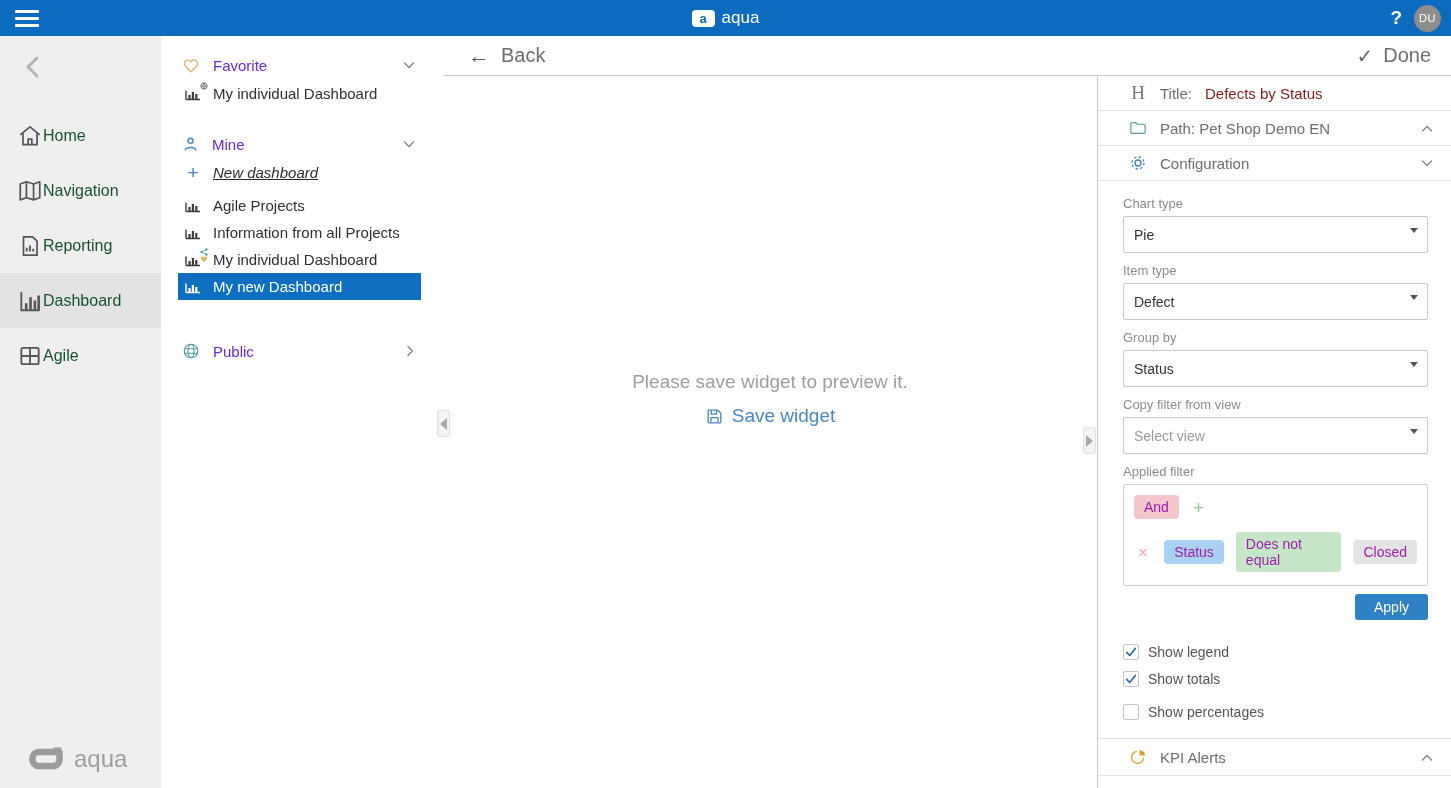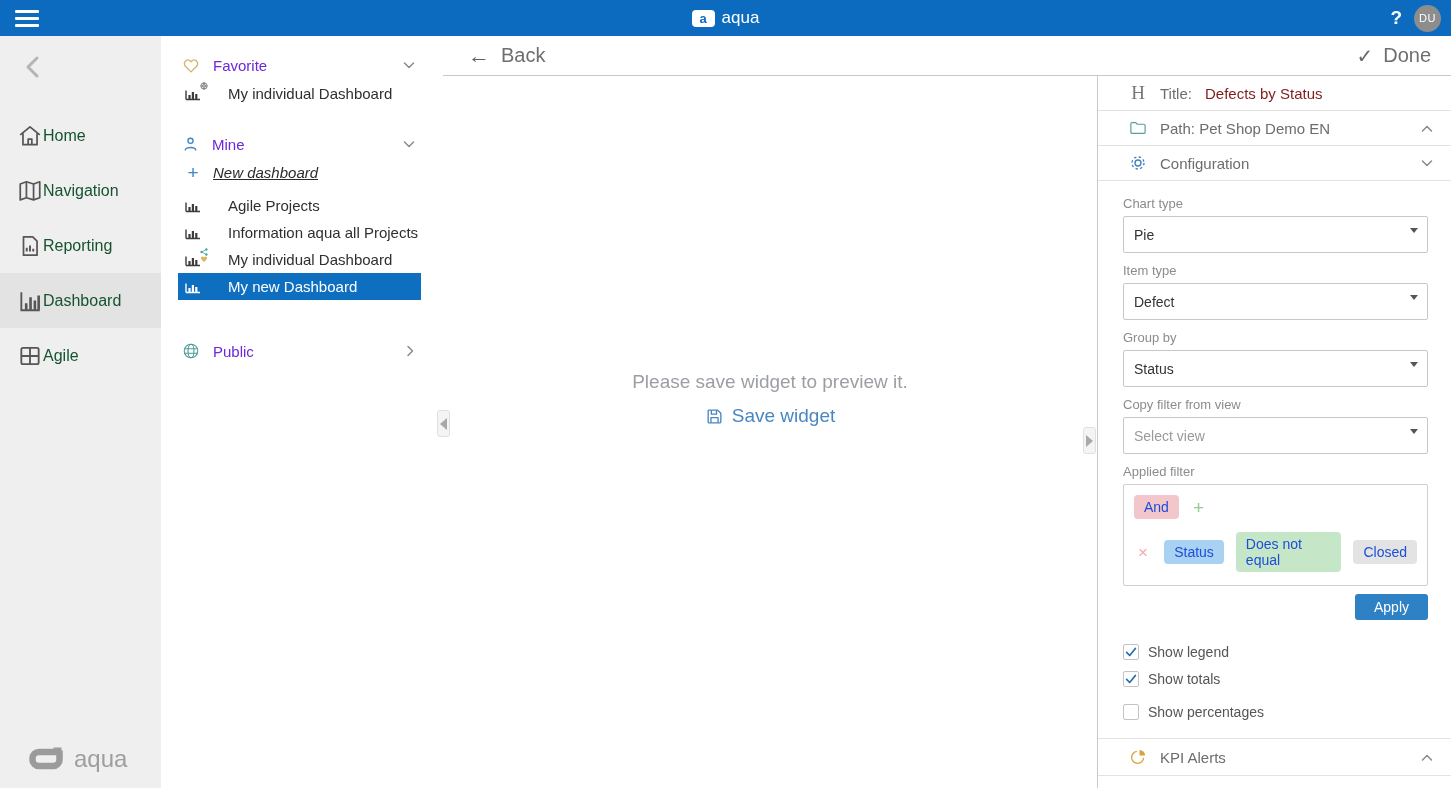--- a/index.html
+++ b/index.html
@@ -27,21 +27,21 @@
   .nav-item { height:55px; display:flex; align-items:center; padding-left:17px; cursor:pointer; color:#14532d; font-size:16px; }
   .nav-item.active { background:#e4e3e3; }
   .nav-item svg { flex:0 0 26px; }
   .side-footer { position:absolute; left:26px; bottom:14px; display:flex; align-items:center; gap:8px; }
   .side-footer .txt { color:#9e9e9e; font-size:24px; }
 
   
   .tree { width:282px; flex:0 0 282px; background:#fff; padding-top:14px; }
   .tree-section { height:30px; display:flex; align-items:center; padding:0 28px 0 21px; gap:13px; color:#6d28d9; font-size:15px; cursor:pointer; }
   .tree-section .grow { flex:1; }
-  .tree-item { height:27px; display:flex; align-items:center; margin:0 22px 0 17px; padding-left:7px; gap:27px; font-size:15px; color:#2f2f2f; cursor:pointer; }
+  .tree-item { height:27px; display:flex; align-items:center; margin:0 22px 0 17px; padding-left:7px; gap:12px; font-size:15px; color:#2f2f2f; cursor:pointer; }
   .tree-item.selected { background:#0e6fc1; color:#fff; }
   .icon-wrap { position:relative; width:16px; height:15px; flex:0 0 16px; }
   .badge-tr { position:absolute; top:-4px; right:-7px; }
   .badge-br { position:absolute; top:3px; right:-7px; }
   .new-dash { height:27px; display:flex; align-items:center; margin-left:17px; padding-left:7px; gap:12px; cursor:pointer; }
   .new-dash .plus { color:#4285c6; font-size:19px; line-height:1; width:16px; text-align:center; }
   .new-dash .lbl { font-size:15px; font-style:italic; text-decoration:underline; color:#2b2b2b; }
   .mt22 { margin-top:22px; } .mt6 { margin-top:6px; } .mt36 { margin-top:36px; }
 
   
@@ -70,21 +70,21 @@
   .h-glyph { font-family:"Liberation Serif", serif; font-size:19px; color:#777; width:18px; text-align:center; }
   .title-val { color:#7f1d1d; }
   .form { padding:15px 23px 0 25px; }
   .field-label { display:block; font-size:13px; color:#8c8c8c; margin-bottom:5px; }
   .select { position:relative; height:37px; border:1px solid #c8c8c8; border-radius:2px; display:flex; align-items:center; padding:0 24px 0 10px; font-size:14px; color:#333; margin-bottom:10px; cursor:pointer; background:#fff; }
   .select.placeholder { color:#9a9a9a; }
   .select .caret { position:absolute; right:9px; top:11px; width:0; height:0; border-left:4px solid transparent; border-right:4px solid transparent; border-top:5px solid #555; }
   .filter-box { border:1px solid #cfcfcf; border-radius:2px; padding:10px 10px 13px 10px; }
   .fb-row { display:flex; align-items:center; gap:14px; }
   .fb-row2 { margin-top:13px; gap:12px; }
-  .chip { border-radius:4px; padding:4px 10px; font-size:14px; color:#1d4ed8; }
+  .chip { border-radius:4px; padding:4px 10px; font-size:14px; color:#a21caf; }
   .chip-and { background:#f2c6ca; }
   .chip-field { background:#a9d1f1; }
   .chip-op { background:#c6e6c8; }
   .chip-val { background:#e3e3e3; }
   .plus-g { color:#93cb93; font-size:19px; line-height:1; cursor:pointer; }
   .x-del { color:#f2a8b0; font-size:17px; line-height:1; cursor:pointer; width:20px; text-align:center; }
   .apply-row { display:flex; justify-content:flex-end; margin-top:8px; }
   .apply-btn { background:#2e81c4; color:#fff; border:none; border-radius:3px; font-size:14px; padding:5px 19px; cursor:pointer; font-family:inherit; }
   .checks { margin-top:13px; }
   .check-row { display:flex; align-items:flex-end; gap:9px; height:27px; color:#555; font-size:14px; cursor:pointer; }
@@ -229,21 +229,21 @@
 
       <div class="tree-item">
         <span class="icon-wrap">
           <svg width="16" height="15" viewBox="0 0 16 15">
               <path d="M1 13.5 H15 M1 13.5 V4.5" stroke="#3c3c3c" stroke-width="1.4" fill="none"></path>
               <rect x="3.4" y="9" width="2.2" height="4" fill="#3c3c3c"></rect>
               <rect x="6.8" y="6" width="2.2" height="7" fill="#3c3c3c"></rect>
               <rect x="10.2" y="8" width="2.2" height="5" fill="#3c3c3c"></rect>
             </svg>
         </span>
-        <span>Information aqua all Projects</span>
+        <span>Information from all Projects</span>
       </div>
 
       <div class="tree-item">
         <span class="icon-wrap">
           <svg width="16" height="15" viewBox="0 0 16 15">
               <path d="M1 13.5 H15 M1 13.5 V4.5" stroke="#3c3c3c" stroke-width="1.4" fill="none"></path>
               <rect x="3.4" y="9" width="2.2" height="4" fill="#3c3c3c"></rect>
               <rect x="6.8" y="6" width="2.2" height="7" fill="#3c3c3c"></rect>
               <rect x="10.2" y="8" width="2.2" height="5" fill="#3c3c3c"></rect>
             </svg>

